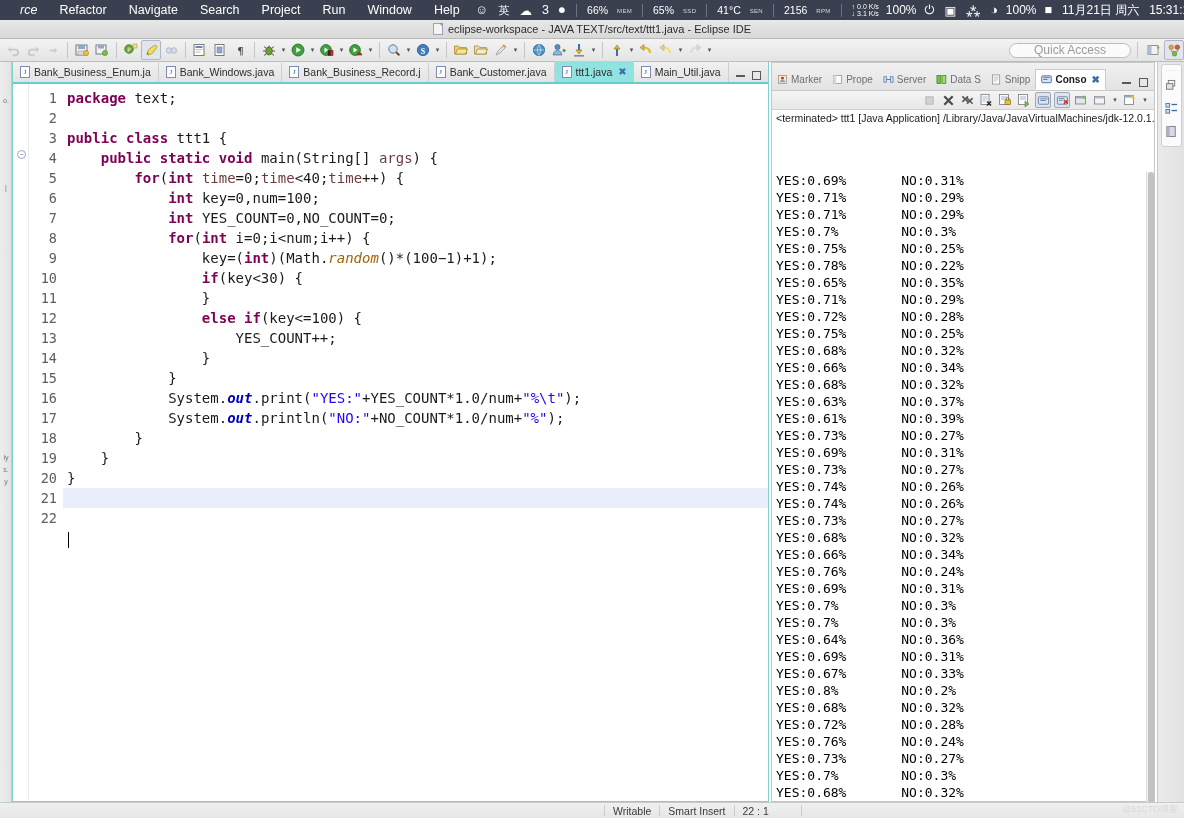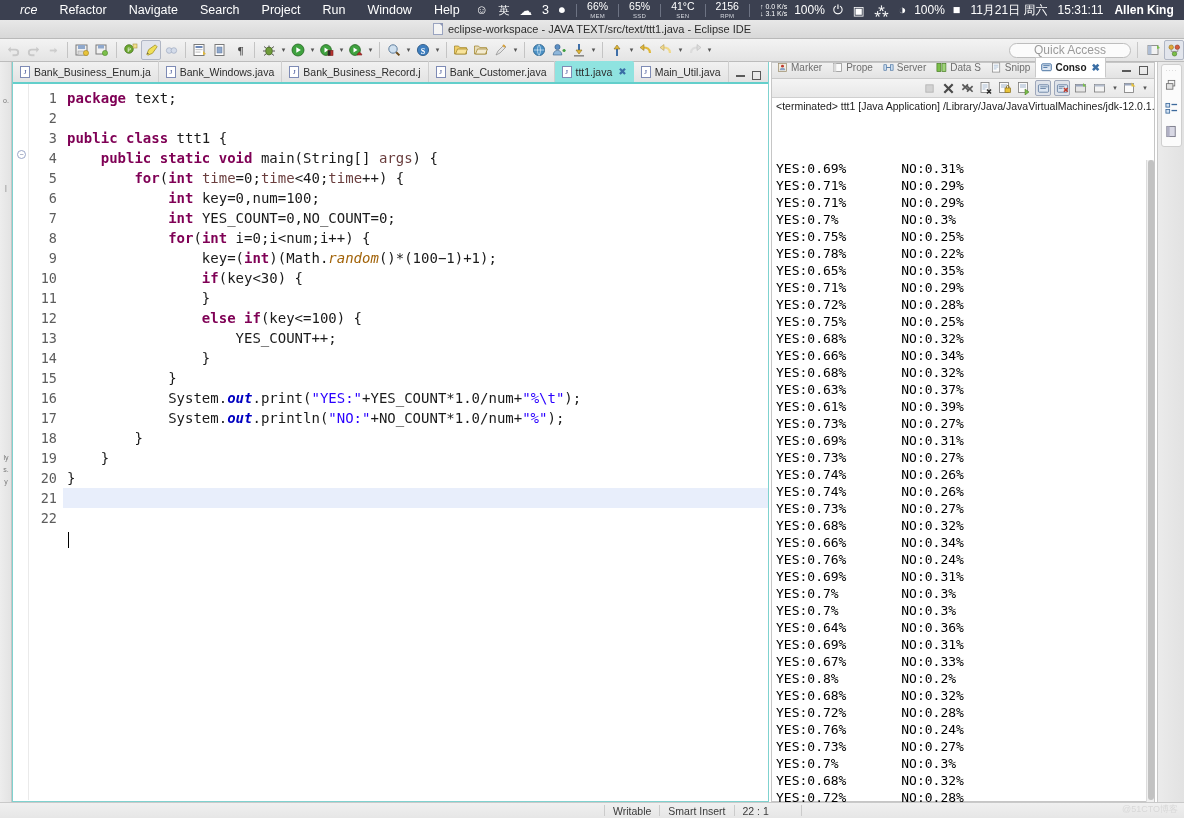--- a/index.html
+++ b/index.html
@@ -17,22 +17,22 @@
     display: flex; align-items: center;
     color: #ffffff; font-size: 12.5px;
     white-space: nowrap;
   }
   #macbar .mitem { padding: 0 11px; line-height: 20px; }
   #macbar .mitem.first { padding-left: 20px; font-style: italic; }
   .mac-right { margin-left: auto; display: flex; align-items: center; height: 20px; }
   .mac-right > * { flex: none; }
   .msep { width: 1px; height: 13px; background: #6d7383; margin: 0 6px; }
   .glyph { font-size: 12.5px; padding: 0 5px; display:inline-block; }
-  .stat { display: flex; flex-direction: column; align-items: center;
-          justify-content: center; line-height: 1; padding: 0 4px; }
+  .stat { display: flex; flex-direction: row; align-items: center;
+          justify-content: center; line-height: 1; padding: 0 4px; gap: 9px; }
   .stat .v { font-size: 10.5px; }
   .stat .k { font-size: 6px; letter-spacing: .3px; color: #d4d7de; margin-top: 1px; }
   .netrate { display:flex; flex-direction:column; justify-content:center;
              line-height:1.05; font-size:7px; padding: 0 4px; }
   .netrate span { white-space: nowrap; }
   .pct { font-size: 12px; padding: 0 3px; }
   .datetxt { font-size: 12px; padding: 0 5px; }
   .usertxt { font-size: 12px; font-weight: bold; padding: 0 6px; }
 
   
@@ -149,21 +149,21 @@
     position: absolute; width: 1px; height: 16px; background: #000;
     left: 5px; top: 448px;
   }
 
   
   #console {
     position: absolute; left: 771px; top: 62px; width: 384px; height: 740px;
     background: #ffffff; border: 1px solid #c6c6c6;
   }
   #ctabs {
-    height: 16px; background: linear-gradient(#f1f1f1,#e3e3e3);
+    height: 28px; background: linear-gradient(#f1f1f1,#e3e3e3);
     display: flex; align-items: flex-end; border-bottom: 1px solid #c9c9c9;
   }
   .ctab { height: 21px; display: flex; align-items: center; gap: 3px;
           padding: 0 5px; font-size: 10px; color: #6e6e6e; white-space: nowrap; }
   .ctab.active { background: #ffffff; color: #1b1b1b; font-weight: bold;
                  border-top: 1px solid #c9c9c9; border-left: 1px solid #c9c9c9;
                  border-right: 1px solid #c9c9c9; border-bottom: 1px solid #fff; }
   .csmall { width: 11px; height: 11px; flex: none; }
   .ctabtools { margin-left: auto; display:flex; align-items:center; gap:8px; padding: 0 6px 3px 0; }
   #ctoolbar {

